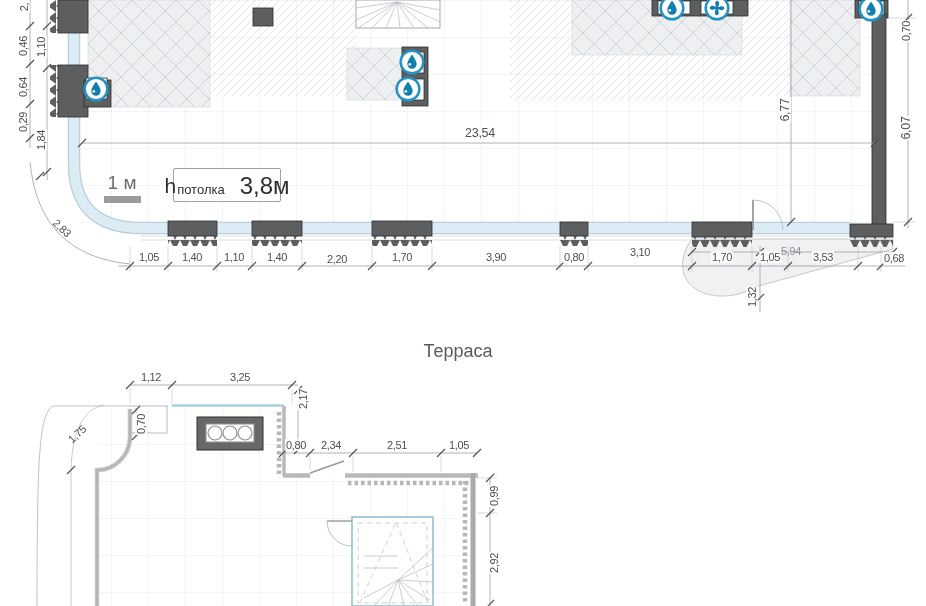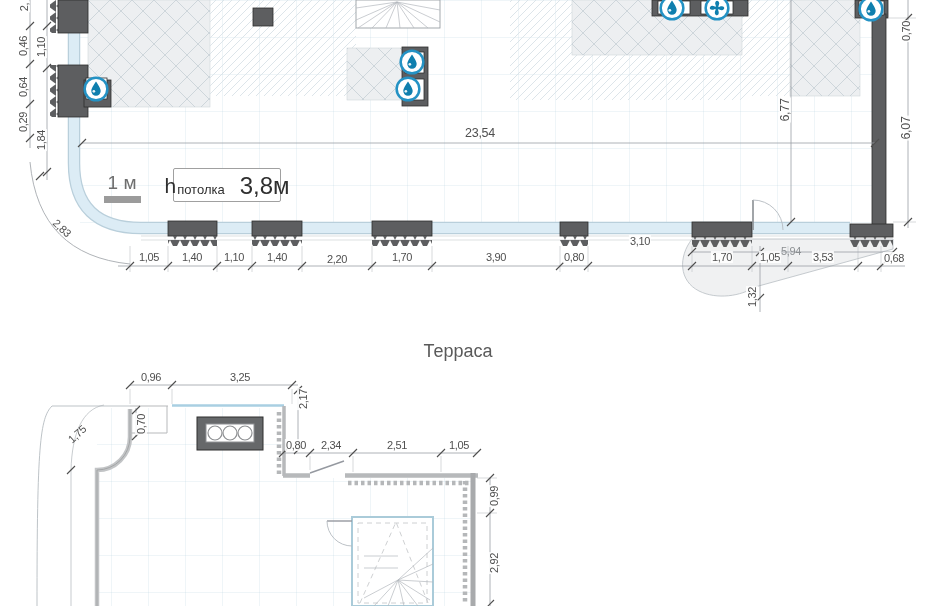--- a/index.html
+++ b/index.html
@@ -221,36 +221,36 @@
 <div class="dim v" style="left:752px;top:297px">1,32</div>
 
 <div class="dim" style="left:149px;top:257px">1,05</div>
 <div class="dim" style="left:192px;top:257px">1,40</div>
 <div class="dim" style="left:234px;top:257px">1,10</div>
 <div class="dim" style="left:277px;top:257px">1,40</div>
 <div class="dim" style="left:337px;top:259px">2,20</div>
 <div class="dim" style="left:402px;top:257px">1,70</div>
 <div class="dim" style="left:496px;top:257px">3,90</div>
 <div class="dim" style="left:574px;top:257px">0,80</div>
-<div class="dim" style="left:640px;top:241px">3,10</div>
+<div class="dim" style="left:640px;top:252px">3,10</div>
 <div class="dim" style="left:722px;top:257px">1,70</div>
 <div class="dim" style="left:770px;top:257px">1,05</div>
 <div class="dim" style="left:823px;top:257px">3,53</div>
 <div class="dim" style="left:894px;top:258px">0,68</div>
 
 <div class="scale-label" style="left:122px;top:183px">1 м</div>
 <div class="scale-bar" style="left:104px;top:196px;width:37px;height:7px"></div>
 <div class="ceil-box">
   <span class="h">h</span>
   <span class="sub">потолка</span>
   <span class="val">3,8м</span>
 </div>
 
 <div class="plan-title" style="left:458px;top:351px">Терраса</div>
-<div class="dim" style="left:151px;top:377px">0,96</div>
+<div class="dim" style="left:151px;top:377px">1,12</div>
 <div class="dim" style="left:240px;top:377px">3,25</div>
 <div class="dim v" style="left:303px;top:399px">2,17</div>
 <div class="dim v" style="left:141px;top:424px">0,70</div>
 <div class="dim dm45" style="left:77px;top:434px">1,75</div>
 <div class="dim" style="left:296px;top:445px">0,80</div>
 <div class="dim" style="left:331px;top:445px">2,34</div>
 <div class="dim" style="left:397px;top:445px">2,51</div>
 <div class="dim" style="left:459px;top:445px">1,05</div>
 <div class="dim v" style="left:494px;top:496px">0,99</div>
 <div class="dim v" style="left:494px;top:563px">2,92</div>

